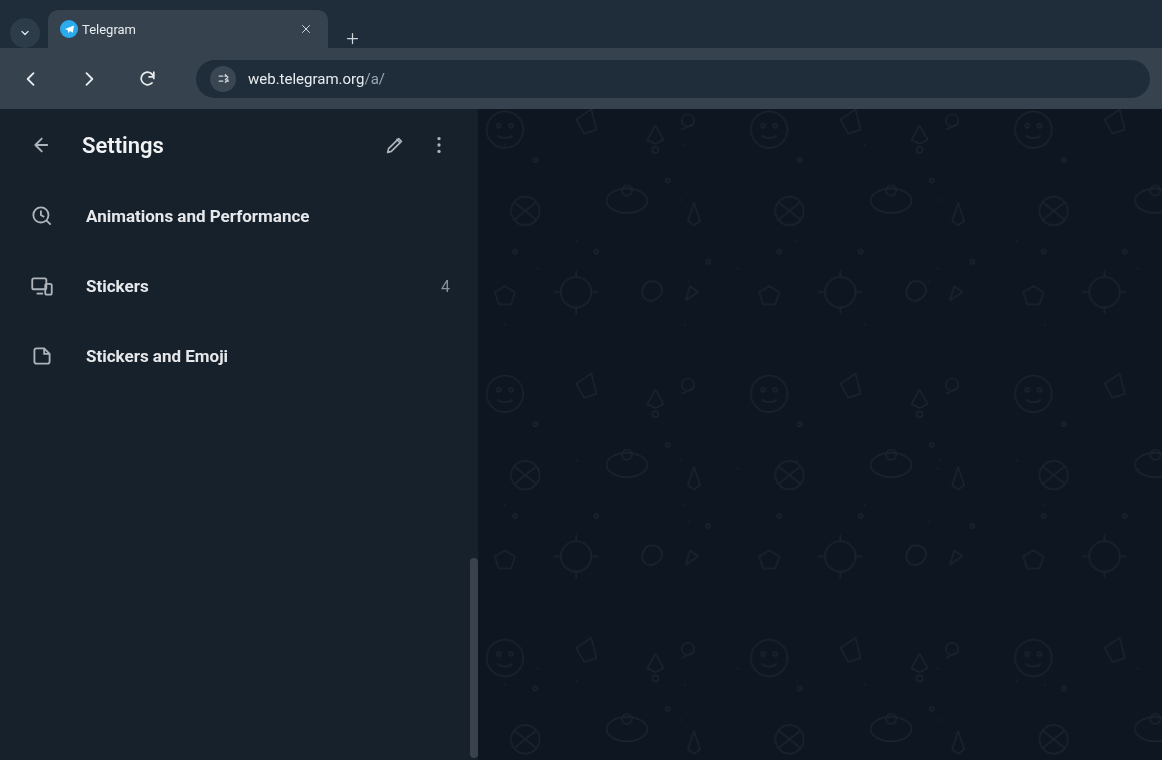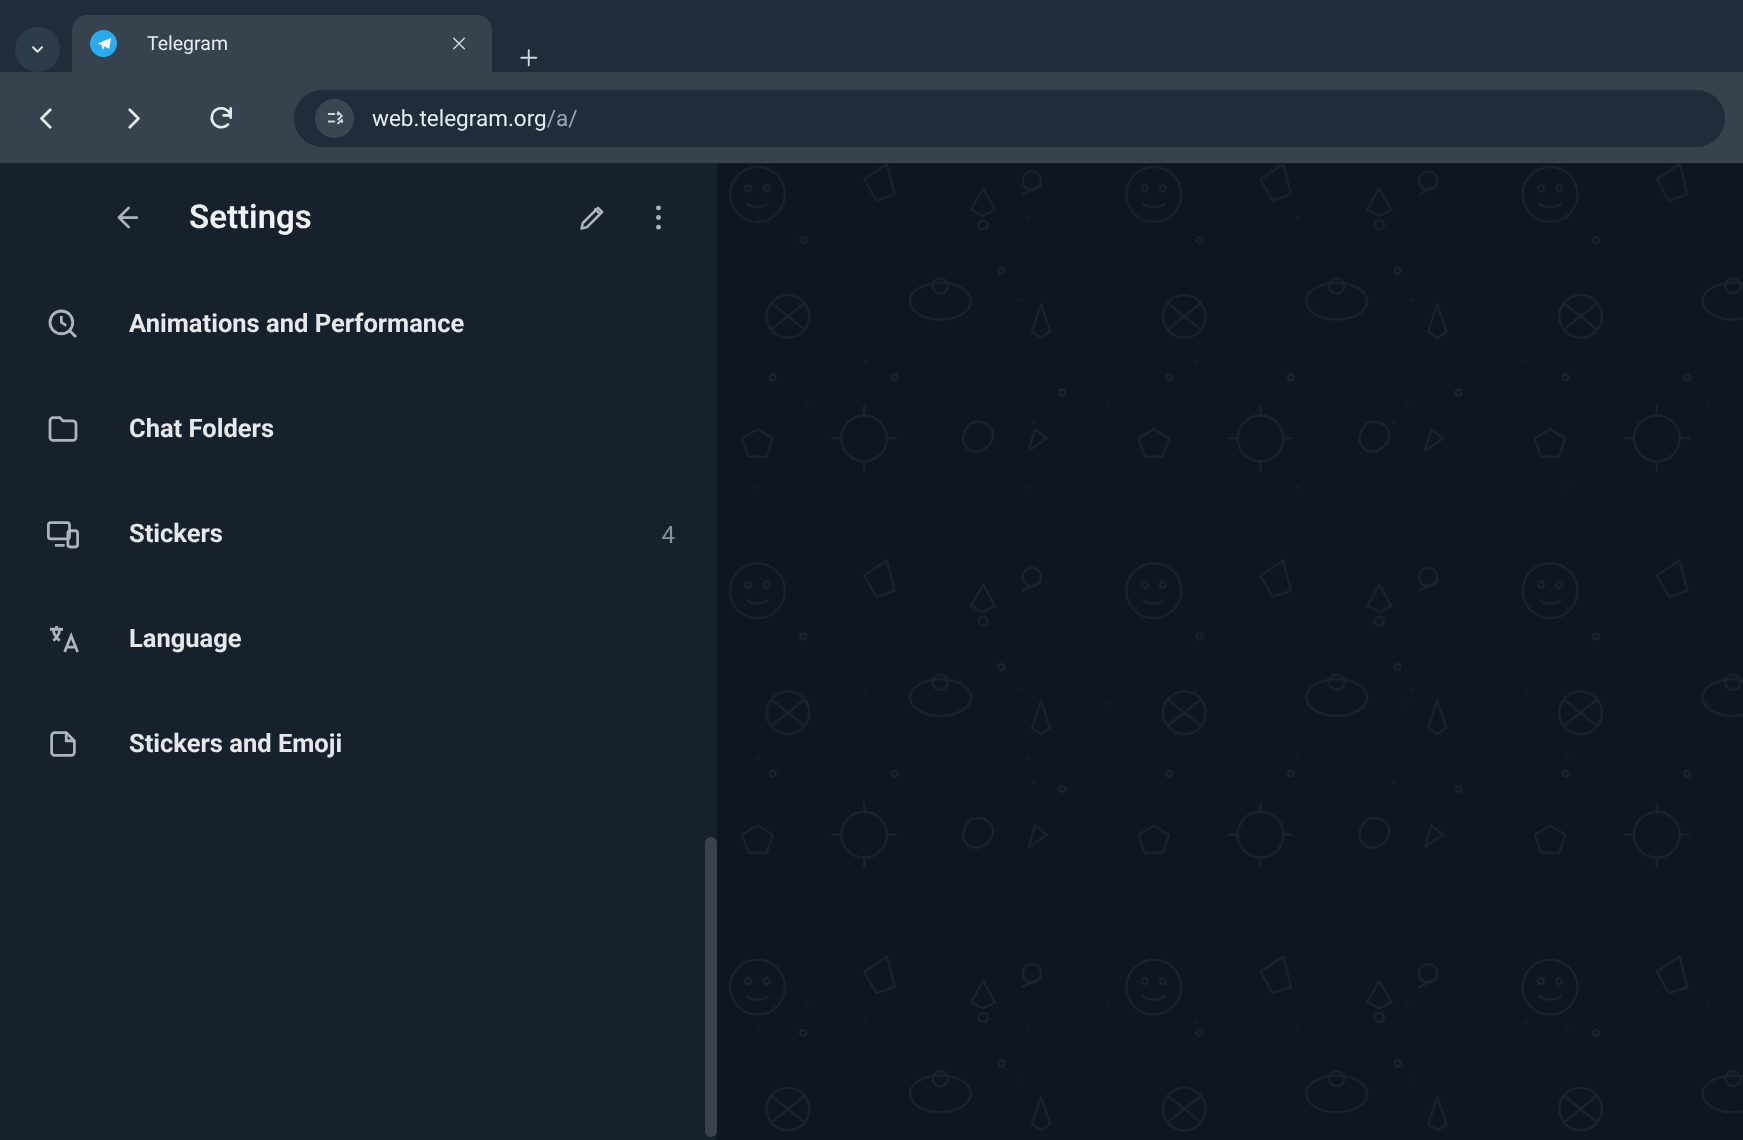--- a/index.html
+++ b/index.html
@@ -33,21 +33,21 @@
   justify-content: center;
   color: #e0e6ec;
 }
 .tab {
   display: flex;
   align-items: center;
   background: #36424e;
   height: 38px;
   border-radius: 10px 10px 0 0;
   padding: 0 12px;
-  gap: 20px;
+  gap: 4px;
   min-width: 280px;
   color: #e7ecef;
   font-size: 13px;
   margin-top: 25px;
 }
 .tab-favicon {
   width: 18px;
   height: 18px;
   border-radius: 50%;
   background: #2aabee;
@@ -114,21 +114,20 @@
   display: flex;
   flex-direction: column;
   position: relative;
 }
 .sidebar-header {
   display: flex;
   align-items: center;
   height: 72px;
   padding: 0 18px;
   gap: 22px;
-  margin-left: 44px;
 }
 .back-btn, .edit-btn, .more-btn {
   width: 42px; height: 42px;
   border-radius: 21px;
   display: flex; align-items: center; justify-content: center;
   color: #aaafb5;
   cursor: pointer;
 }
 .settings-title {
   flex: 1;
@@ -295,50 +294,33 @@
               <path d="M20 20l-4-4"></path>
               <path d="M11 7v4l3 2"></path>
             </svg>
         </span>
         <span class="item-label">Animations and Performance</span>
       </div>
 
 
 
 
-      <div class="settings-item">
-        <span class="item-icon">
-          <svg viewBox="0 0 24 24">
-              <path d="M4 7a2 2 0 012-2h4l2 2h6a2 2 0 012 2v8a2 2 0 01-2 2H6a2 2 0 01-2-2V7z"></path>
-            </svg>
-        </span>
-        <span class="item-label">Chat Folders</span>
-      </div>
 
       <div class="settings-item">
         <span class="item-icon">
           <svg viewBox="0 0 24 24">
               <rect x="3" y="5" width="13" height="10" rx="1.5"></rect>
               <path d="M7 19h6"></path>
               <rect x="15" y="10" width="6" height="10" rx="1.5"></rect>
             </svg>
         </span>
         <span class="item-label">Stickers</span>
         <span class="item-badge">4</span>
       </div>
 
-      <div class="settings-item">
-        <span class="item-icon">
-          <svg viewBox="0 0 24 24">
-              <path d="M4 6h8M8 4v2M6 6c0 4 4 7 4 7M10 6c0 4-4 7-4 7"></path>
-              <path d="M13 20l4-10 4 10M14.5 17h5"></path>
-            </svg>
-        </span>
-        <span class="item-label">Language</span>
-      </div>
 
       <div class="settings-item">
         <span class="item-icon">
           <svg viewBox="0 0 24 24">
               <path d="M5 7a2 2 0 012-2h7l5 5v7a2 2 0 01-2 2H7a2 2 0 01-2-2V7z"></path>
               <path d="M14 5v5h5"></path>
             </svg>
         </span>
         <span class="item-label">Stickers and Emoji</span>
       </div>

